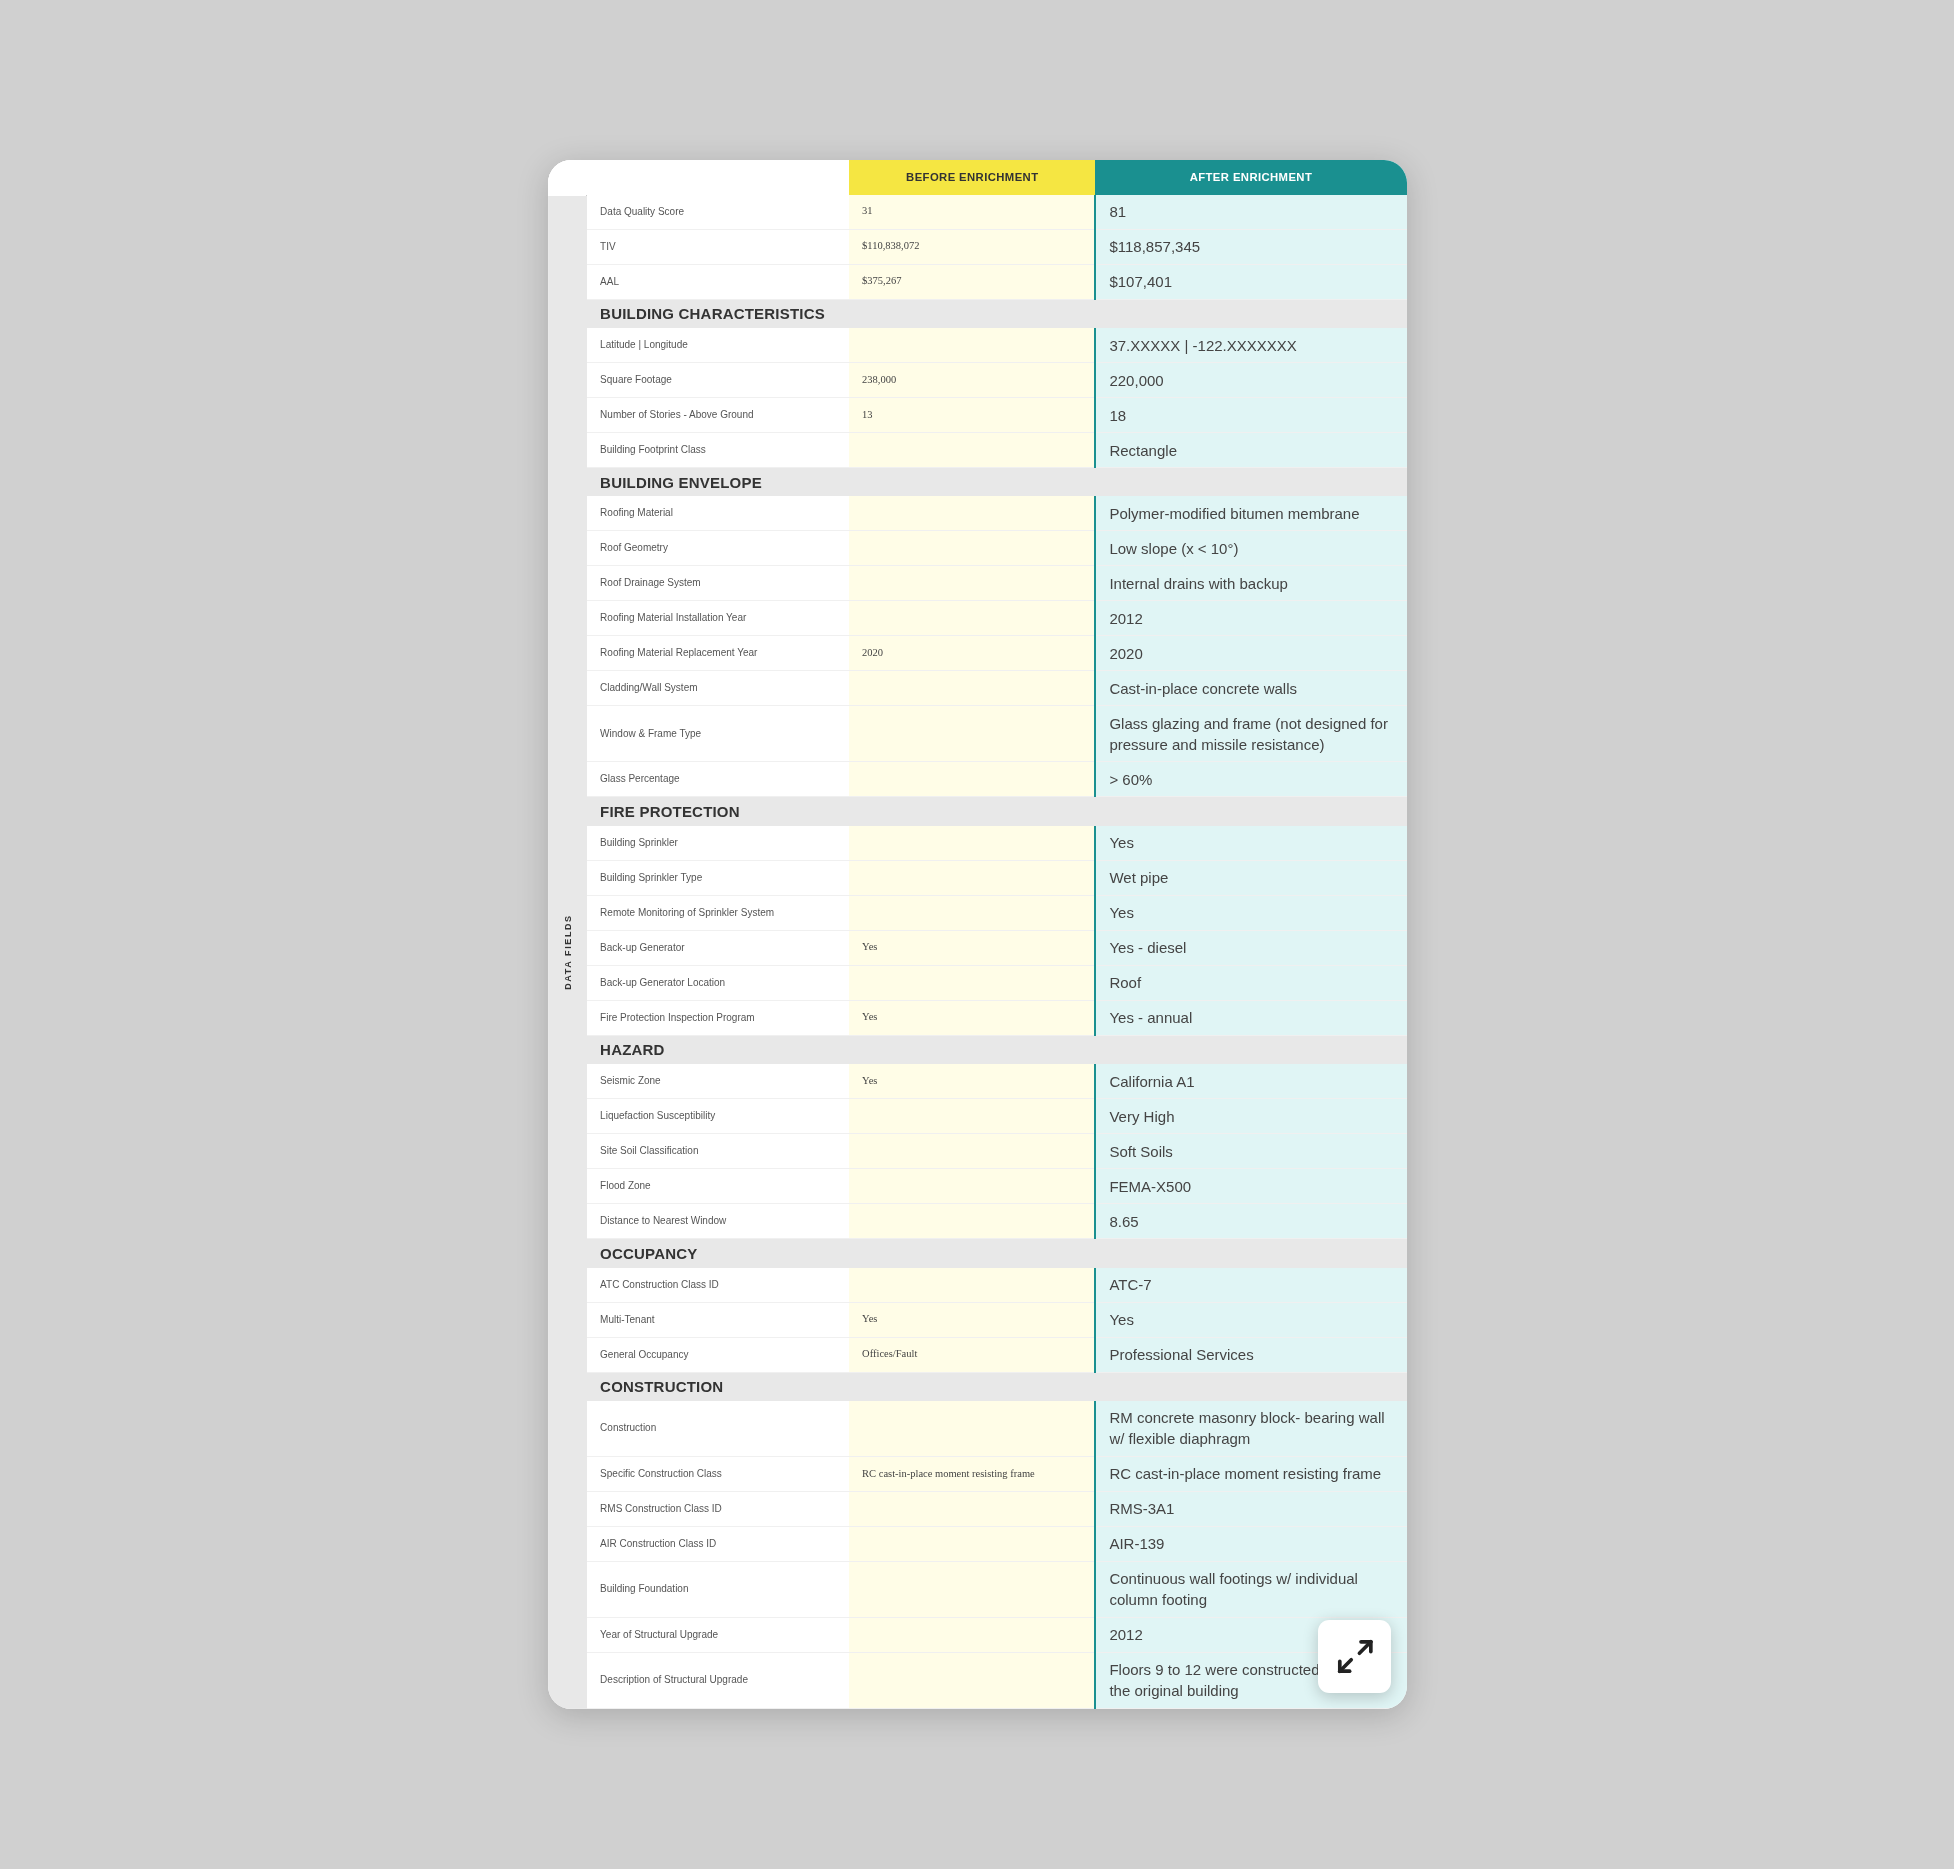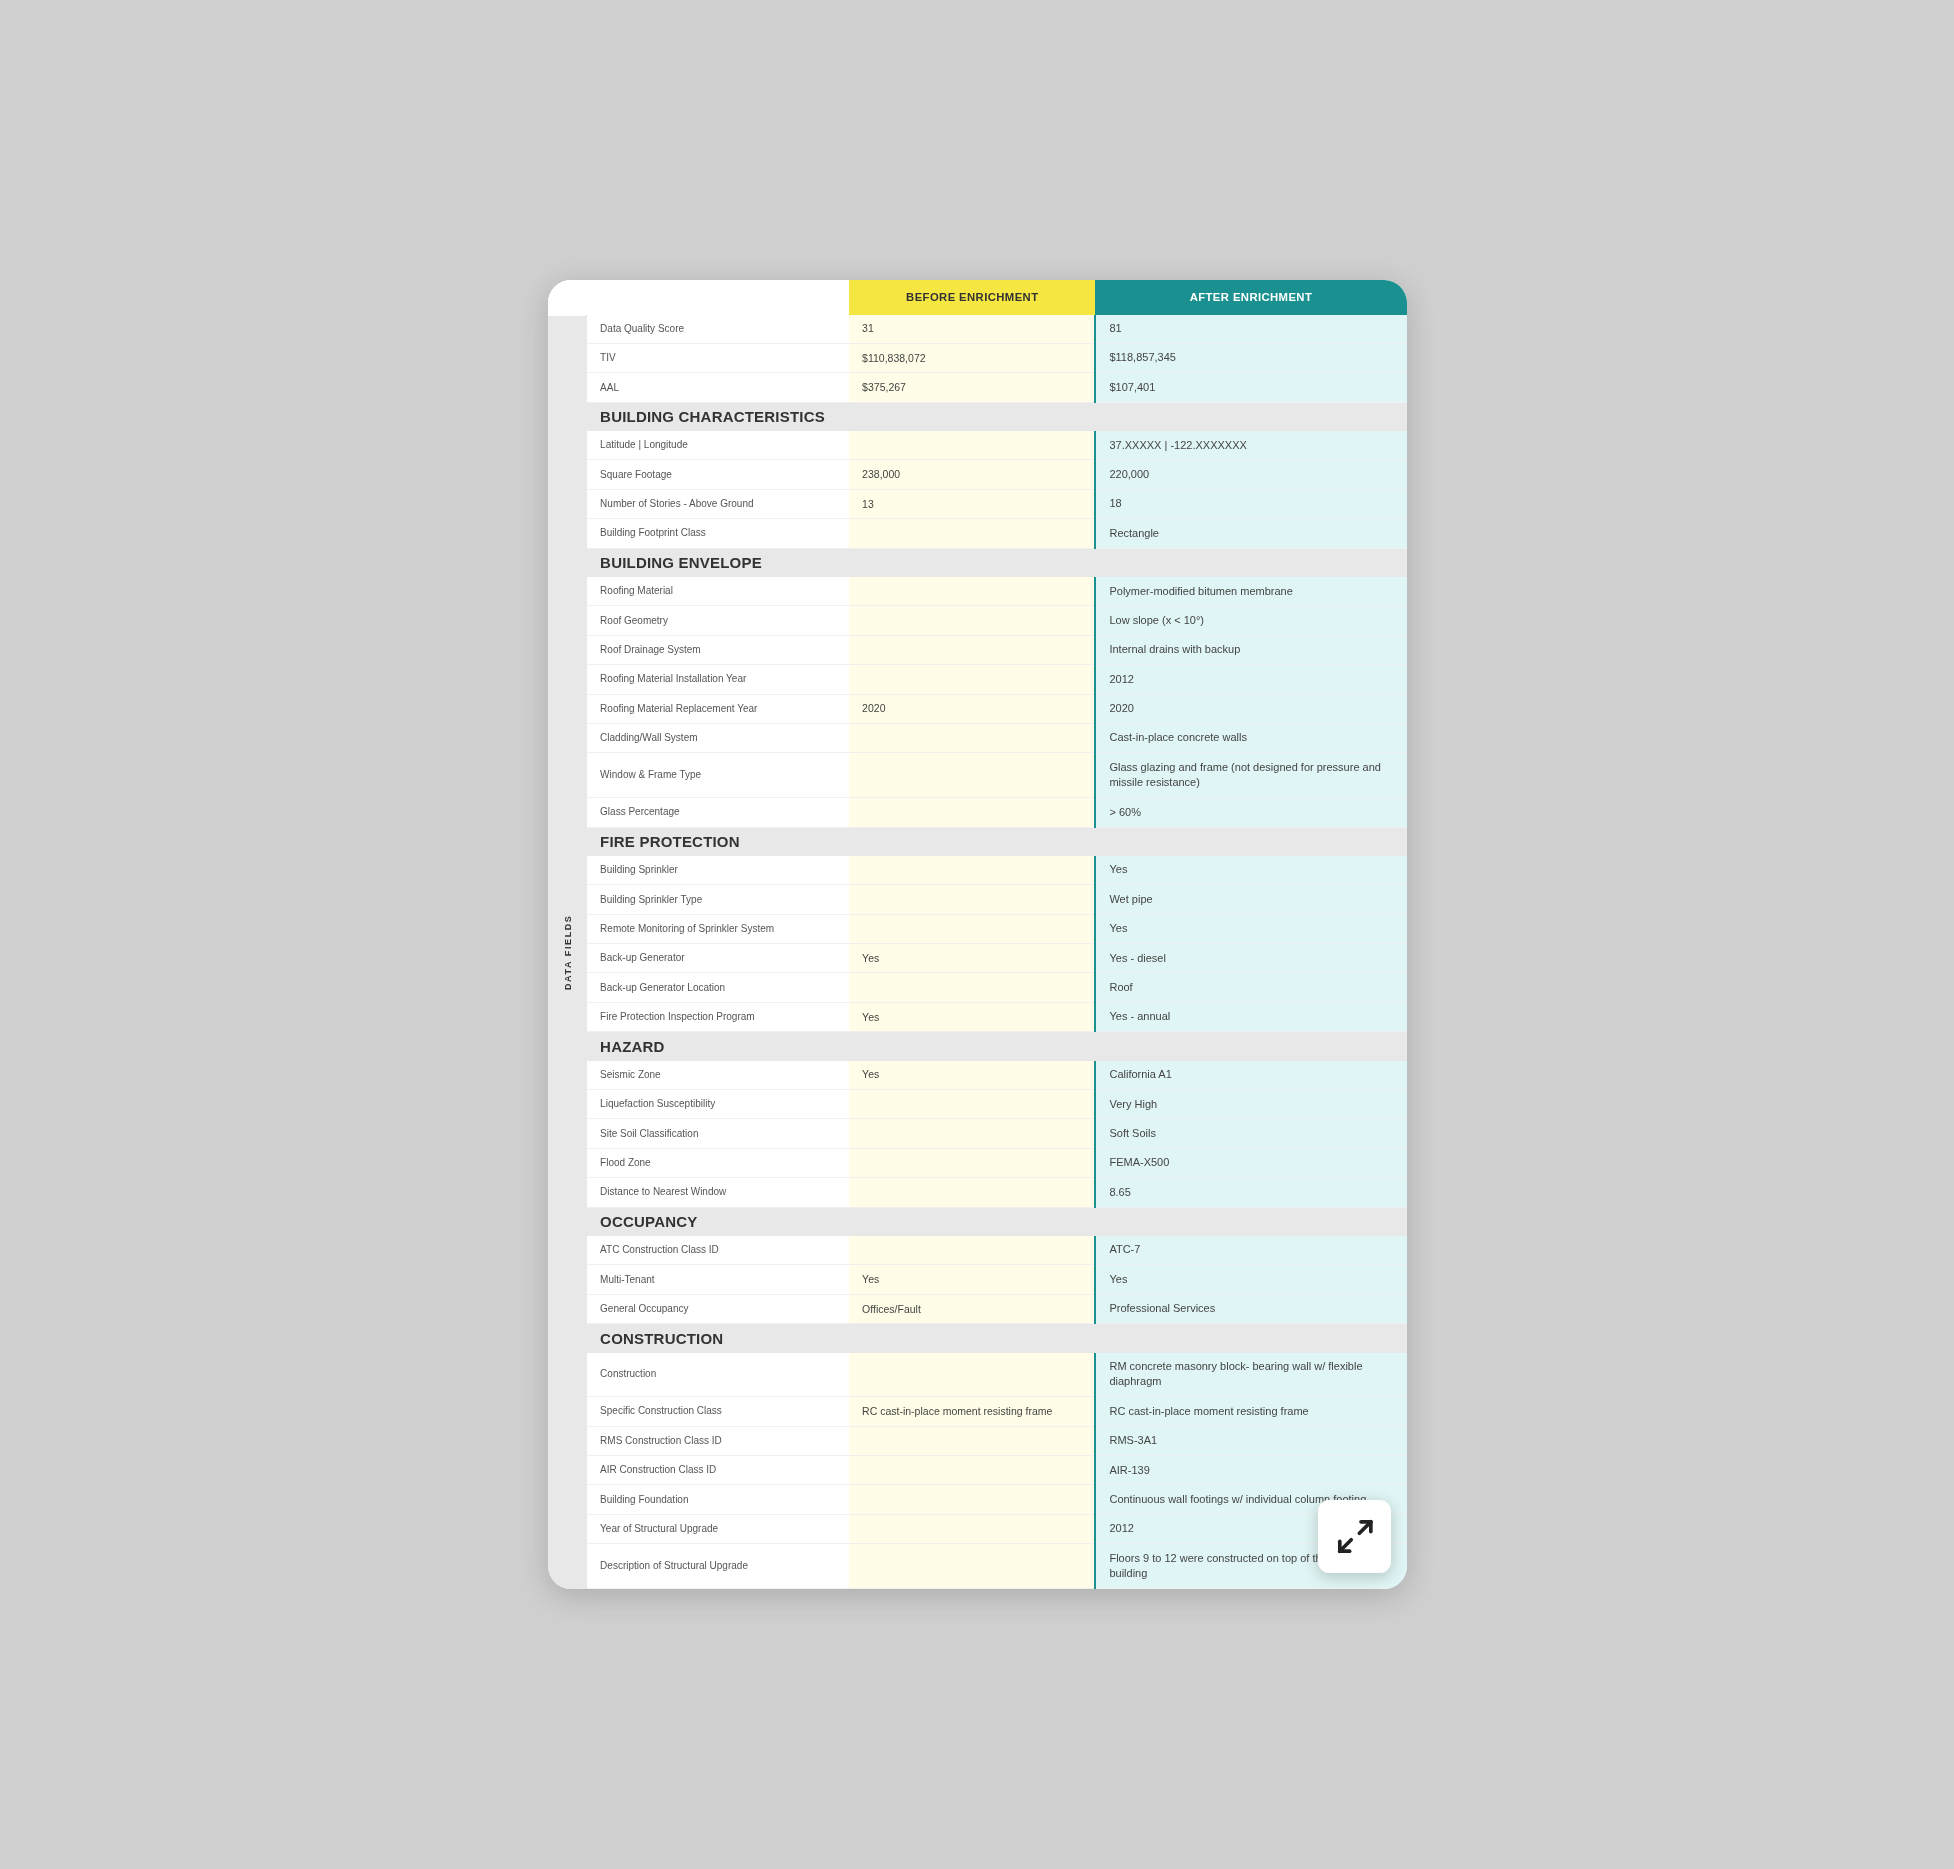--- a/index.html
+++ b/index.html
@@ -105,25 +105,26 @@
 
     tr.data-row td.field-name {
       color: #555;
       font-size: 10px;
     }
 
     tr.data-row td.before-val {
       background: #fffde7;
       font-size: 10.5px;
       color: #444;
+      font-family: Liberation Serif, serif;
     }
 
     tr.data-row td.after-val {
       background: #e0f5f5;
-      font-size: 11px;
+      font-size: 15px;
       color: #444;
       border-left: 2.4px solid #1a9090;
     }
 
     
     .expand-icon {
       position: absolute;
       bottom: 16px;
       right: 16px;
       width: 73px;

